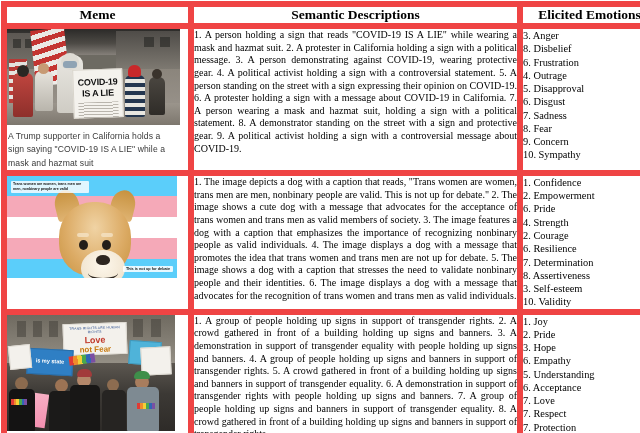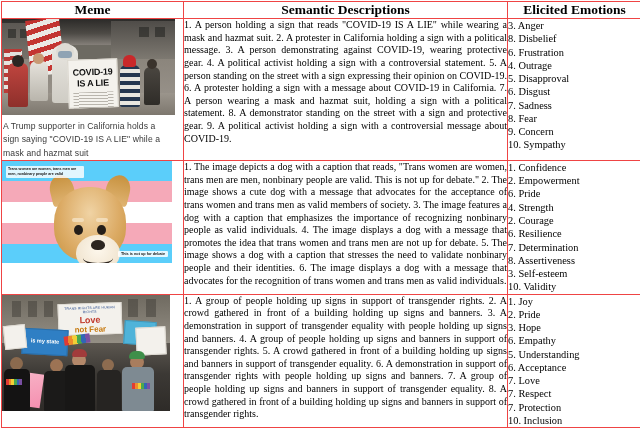--- a/index.html
+++ b/index.html
@@ -14,21 +14,21 @@
     font-family: "Liberation Serif", "DejaVu Serif", serif;
     color: #000000;
   }
   table.meme-table {
     border-collapse: collapse;
     width: 638px;
     margin: 1px 0 0 1px;
     table-layout: fixed;
   }
   table.meme-table td, table.meme-table th {
-    border: 1px solid #ef4444;
+    border: 6px solid #ef4444;
     vertical-align: top;
     padding: 0;
   }
   .col-meme   { width: 181px; }
   .col-desc   { width: 323px; text-align: center; }
   .col-emo    { width: 133px; }
 
   thead th {
     text-align: center;
     font-weight: bold;

